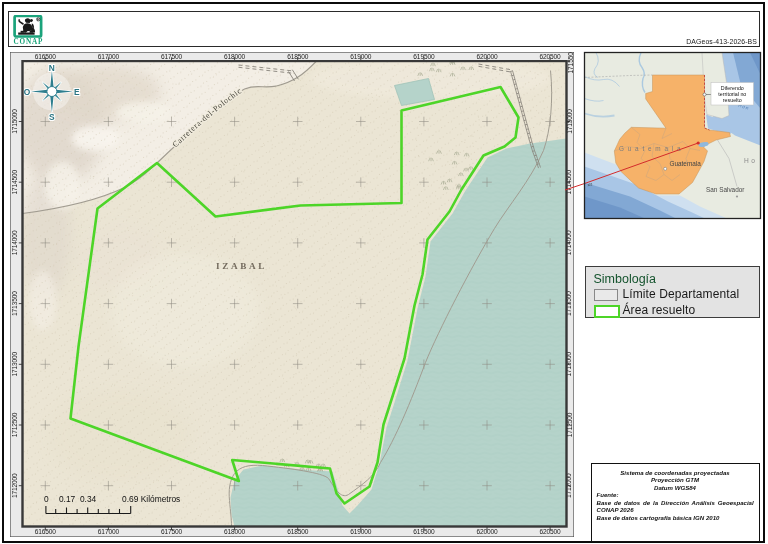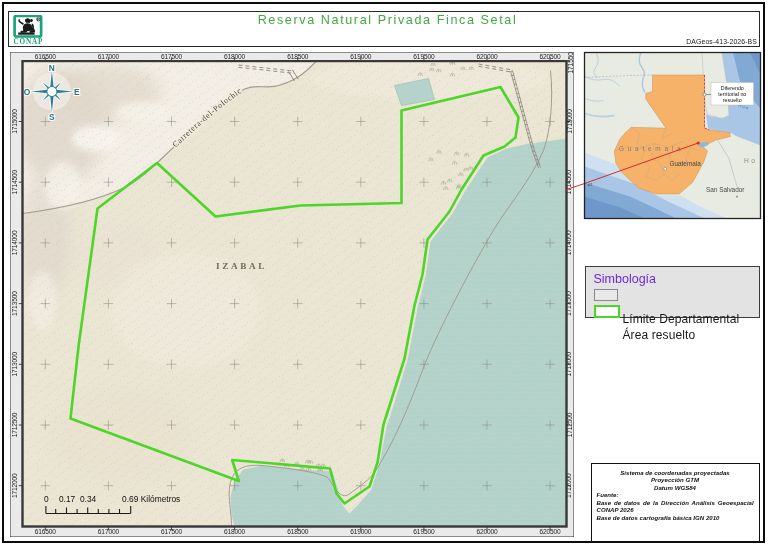--- a/index.html
+++ b/index.html
@@ -5,23 +5,23 @@
 #page{position:relative;width:768px;height:544px;background:#fff;overflow:hidden;
   font-family:"Liberation Sans",sans-serif;}
 #pborder{position:absolute;left:2px;top:2px;width:758.5px;height:536.5px;border:2.6px solid #0b0b0b;}
 #titlebox{position:absolute;left:8px;top:10.5px;width:750px;height:34px;border:1.2px solid #2a2a2a;background:#fff;}
 #title{position:absolute;left:7px;right:0;top:1.5px;text-align:center;font-size:12.6px;
   font-weight:normal;letter-spacing:1.6px;color:#44a742;}
 #dageos{position:absolute;right:2px;bottom:1px;font-size:6.9px;color:#222;letter-spacing:.1px;}
 #mapbox{position:absolute;left:9.5px;top:51.5px;width:564px;height:485px;}
 .coord{font-size:6.6px;fill:#1c1c1c;letter-spacing:-.15px;}
 #legend{position:absolute;left:584.5px;top:266px;width:173.5px;height:49.5px;border:1.4px solid #3c3c3c;background:#e3e3e3;}
-#legend .t{position:absolute;left:8px;top:5px;font-size:12.5px;color:#6d28d9;}
+#legend .t{position:absolute;left:8px;top:5px;font-size:12.5px;color:#14532d;}
 .sw{position:absolute;left:8px;width:22px;height:9.5px;}
-.lt{position:absolute;left:37px;font-size:12px;color:#1a1a1a;letter-spacing:.1px;margin-top:25px;}
+.lt{position:absolute;left:37px;font-size:12px;color:#1a1a1a;letter-spacing:.1px;}
 #fuente{position:absolute;left:590.5px;top:463px;width:167px;height:72.5px;border:1.4px solid #111;background:#fff;
   font-size:6.1px;font-weight:bold;font-style:italic;color:#111;line-height:7.5px;padding-top:4.5px;white-space:nowrap;}
 #fuente .c{text-align:center;}
 #fuente .l{padding-left:5px;}
 #fuente .j{padding-left:5px;word-spacing:1.2px;}
 </style></head>
 <body>
 <div id="page">
   <div id="pborder"></div>
 
@@ -36,21 +36,20 @@
         <path d="M6 4.9 l1.3 -1 1 1.3 -1.3 1 z"></path>
         <path d="M19.8 8.2 q1.8 .9 2 2.6 l.3 2 -1.4 .2 -.9 -2.6 z"></path>
         <rect x="6.2" y="17.5" width="16.4" height="2.2"></rect>
         <rect x="8.6" y="15.8" width="3" height="2"></rect>
         <rect x="17.6" y="15.8" width="3.2" height="2"></rect>
       </g>
       <circle cx="26.2" cy="4.3" r="1.7" fill="#fff" stroke="#151515" stroke-width="0.6"></circle>
       <text x="26.2" y="6" text-anchor="middle" font-size="4.2" fill="#151515">R</text>
       <text x="16.3" y="28.8" text-anchor="middle" font-family="Liberation Serif,serif" font-weight="bold" font-size="7.2" fill="#16a378" letter-spacing="0.8">CONAP</text>
     </svg>
-    <div id="title">Reserva Natural Privada Finca Setal</div>
     <div id="dageos">DAGeos-413-2026-BS</div>
   </div>
 
   <svg id="mapbox" viewBox="9.5 51.5 564 485">
     <defs>
       <clipPath id="mclip">
           <rect x="22" y="60.5" width="544" height="465.5"></rect>
         </clipPath>
       <filter id="bl" x="-70%" y="-70%" width="240%" height="240%">
           <feGaussianBlur stdDeviation="7"></feGaussianBlur>

